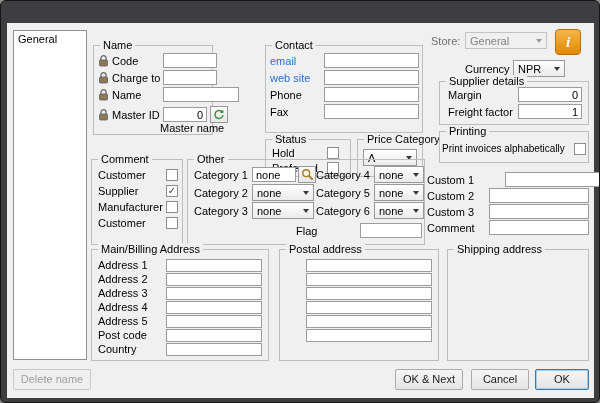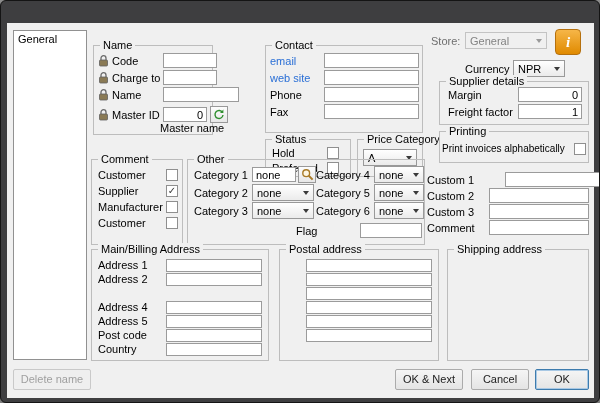--- a/index.html
+++ b/index.html
@@ -277,20 +277,24 @@
     <div class="group" style="left:84px;top:226px;width:178px;height:112px">
       <span class="gtitle">Main/Billing Address</span>
       <div class="row c" style="left:6px;top:8px">
         <span class="lbl" style="width:64px;margin-right:4px">Address 1</span>
         <input class="txt s" style="width: 96px;">
       </div>
       <div class="row c" style="left:6px;top:22px">
         <span class="lbl" style="width:64px;margin-right:4px">Address 2</span>
         <input class="txt s" style="width: 96px;">
       </div>
+      <div class="row c" style="left:6px;top:36px">
+        <span class="lbl" style="width:64px;margin-right:4px">Address 3</span>
+        <input class="txt s" style="width: 96px;">
+      </div>
       <div class="row c" style="left:6px;top:50px">
         <span class="lbl" style="width:64px;margin-right:4px">Address 4</span>
         <input class="txt s" style="width: 96px;">
       </div>
       <div class="row c" style="left:6px;top:64px">
         <span class="lbl" style="width:64px;margin-right:4px">Address 5</span>
         <input class="txt s" style="width: 96px;">
       </div>
       <div class="row c" style="left:6px;top:78px">
         <span class="lbl" style="width:64px;margin-right:4px">Post code</span>

